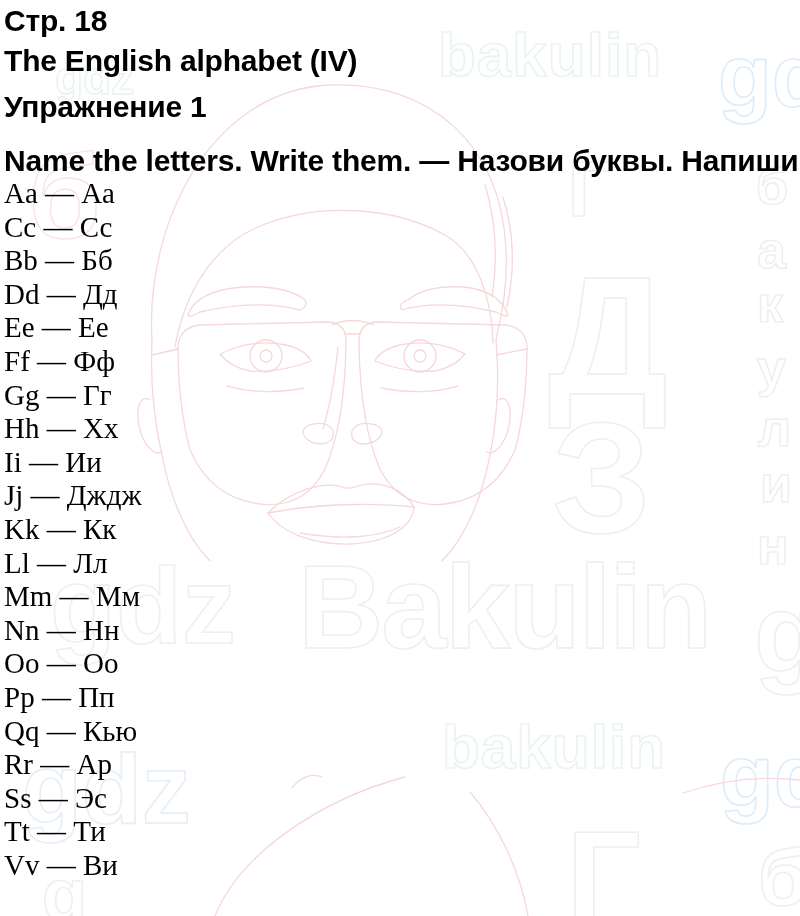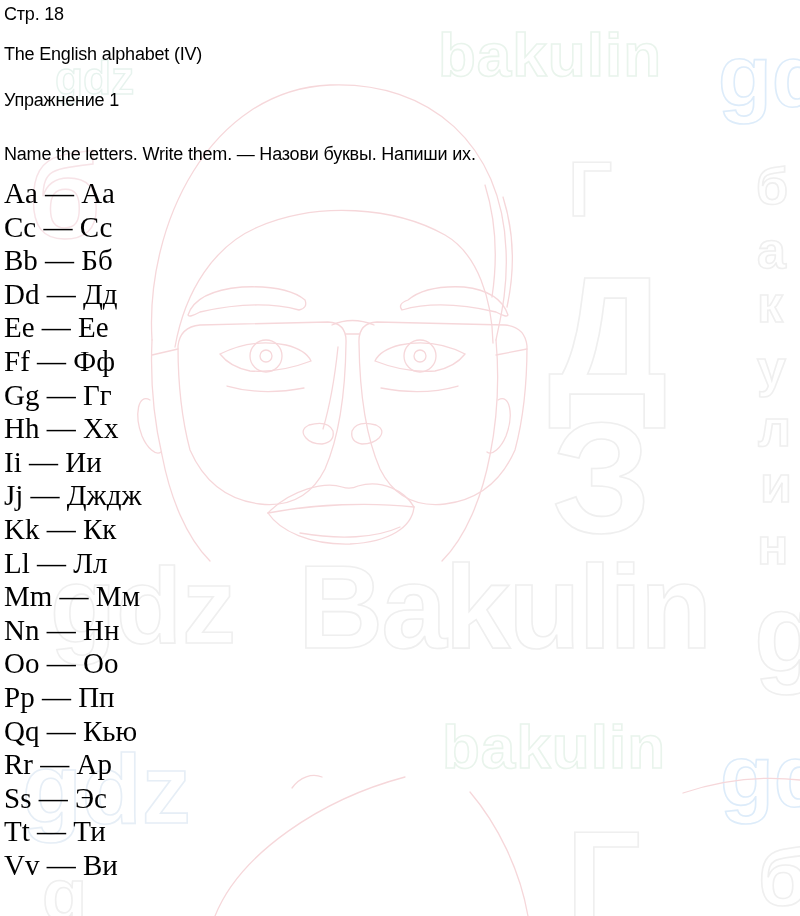--- a/index.html
+++ b/index.html
@@ -15,21 +15,21 @@
   }
   .wm.gray {-webkit-text-stroke:1.6px #efefef;}
   .wm.mint {-webkit-text-stroke:1.6px #e9f4ec;}
   .wm.blue {-webkit-text-stroke:1.6px #ddecfa;}
   .wm.teal {-webkit-text-stroke:1.4px #e7f3ee;}
   .wm.pink {-webkit-text-stroke:1.4px #f7e3e7;}
   .wm.bluegray{-webkit-text-stroke:1.6px #e6eef6;}
   #face-svg{position:absolute;left:100px;top:55px;z-index:1;pointer-events:none;}
   
   .content{position:absolute;left:4px;top:0;z-index:3;width:794px;color:#000;}
-  .hline{position:absolute;left:0;font-weight:normal;font-size:18px;white-space:nowrap;letter-spacing:-0.2px;}
+  .hline{position:absolute;left:0;font-weight:bold;font-size:30px;white-space:nowrap;letter-spacing:-0.2px;}
   #t1{top:4px;}
   #t2{top:44px;text-align:right;}
   #t3{top:90px;}
   #t4{top:144px;}
   #alphabet-list{position:absolute;left:0;top:177px;font-size:29px;line-height:33.6px;font-weight:normal;}
   .pair-row{white-space:nowrap;font-family:Liberation Serif, serif;}
 </style>
 </head>
 <body>
 

